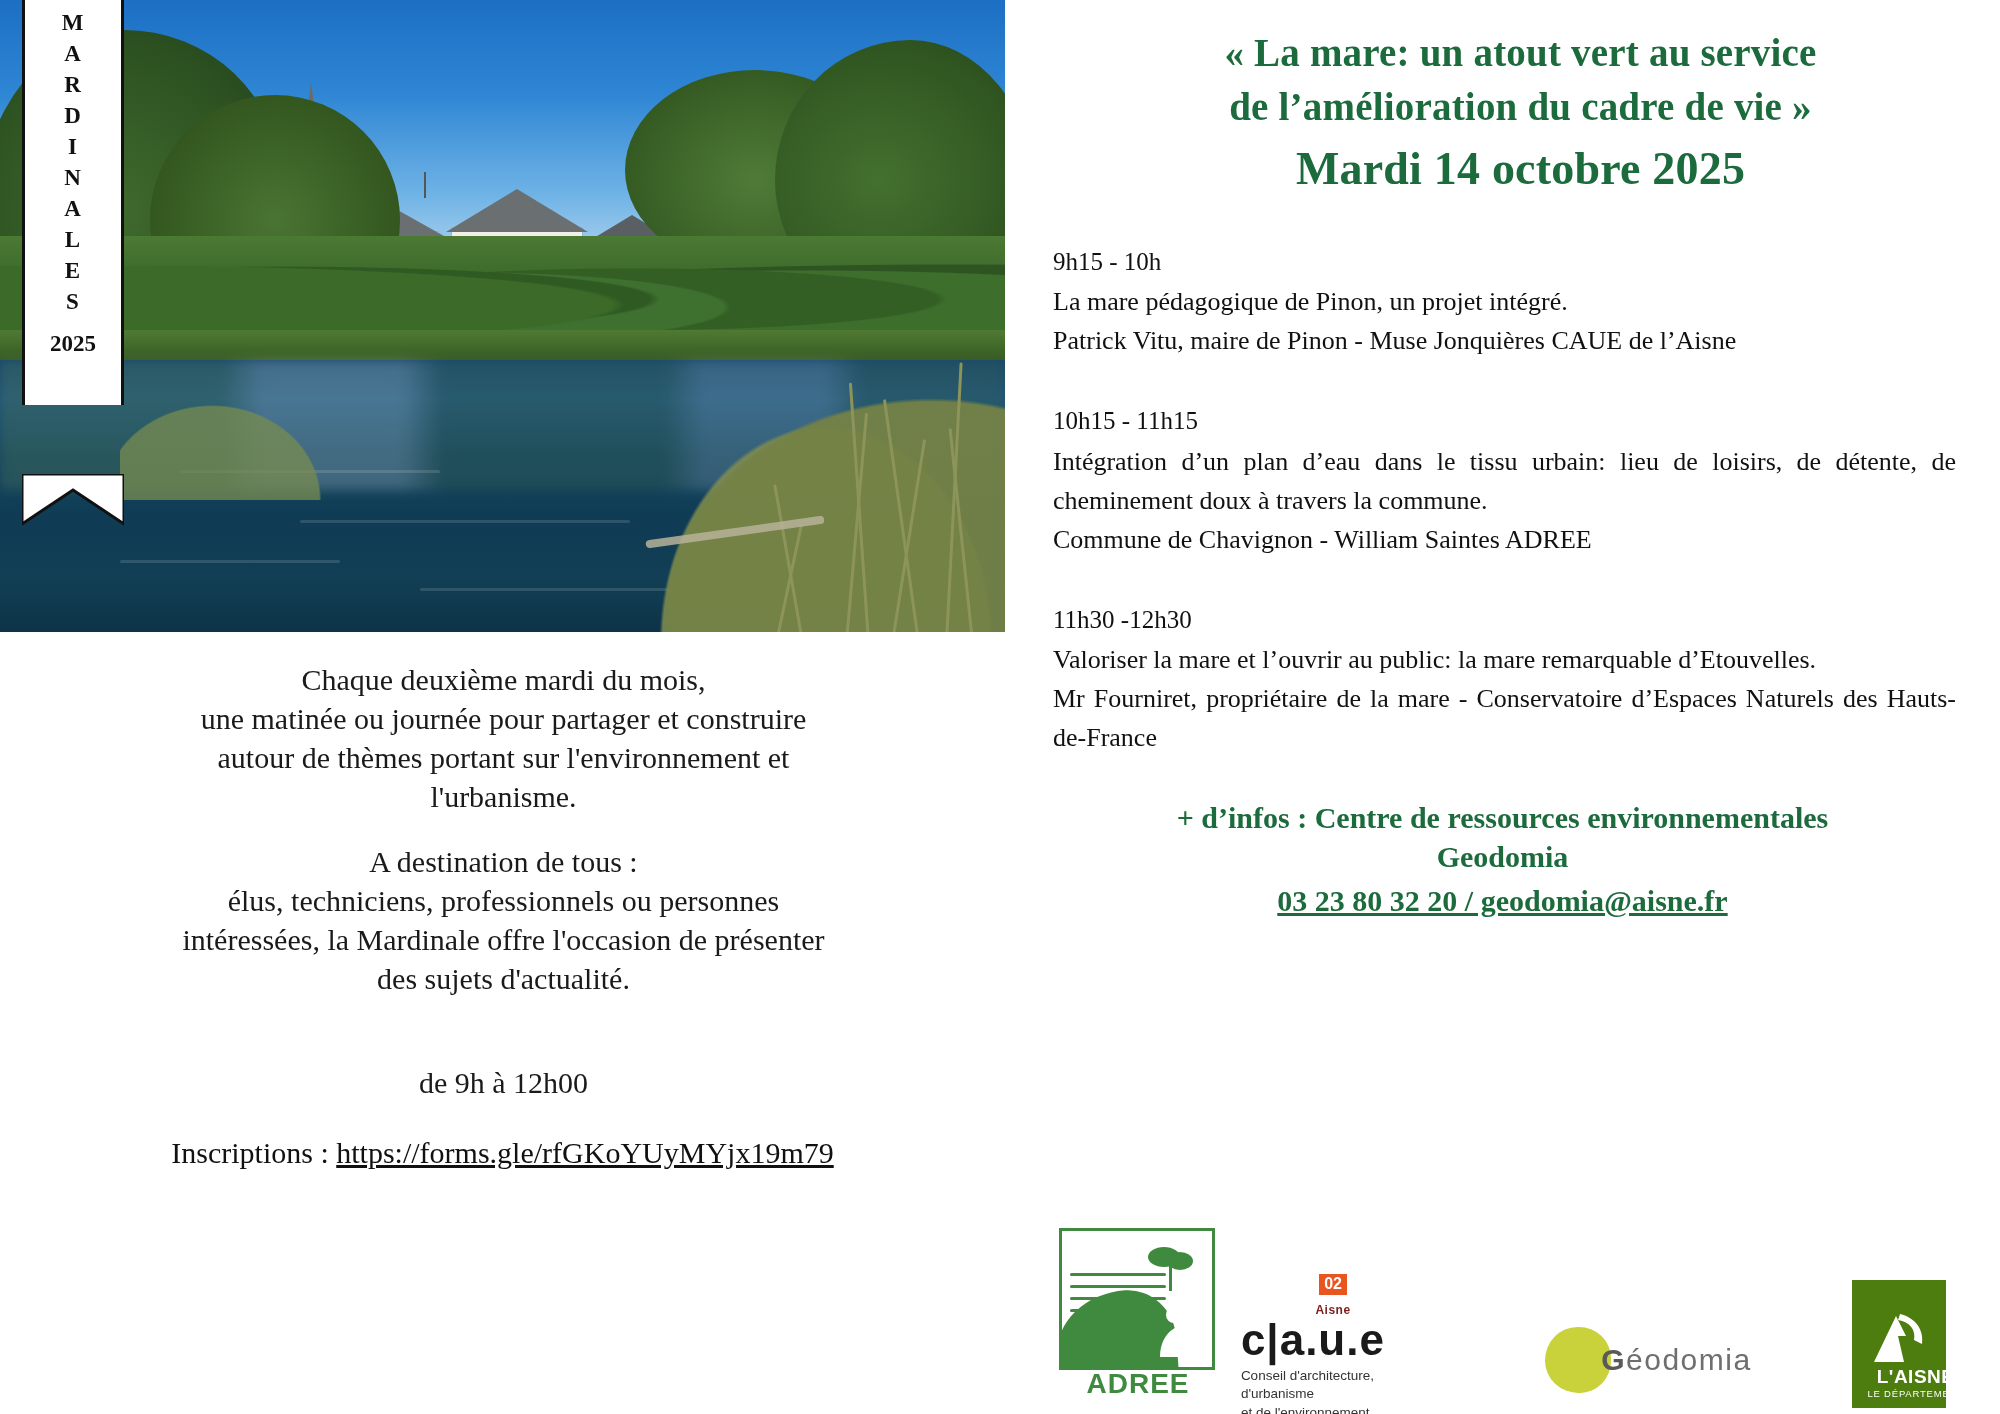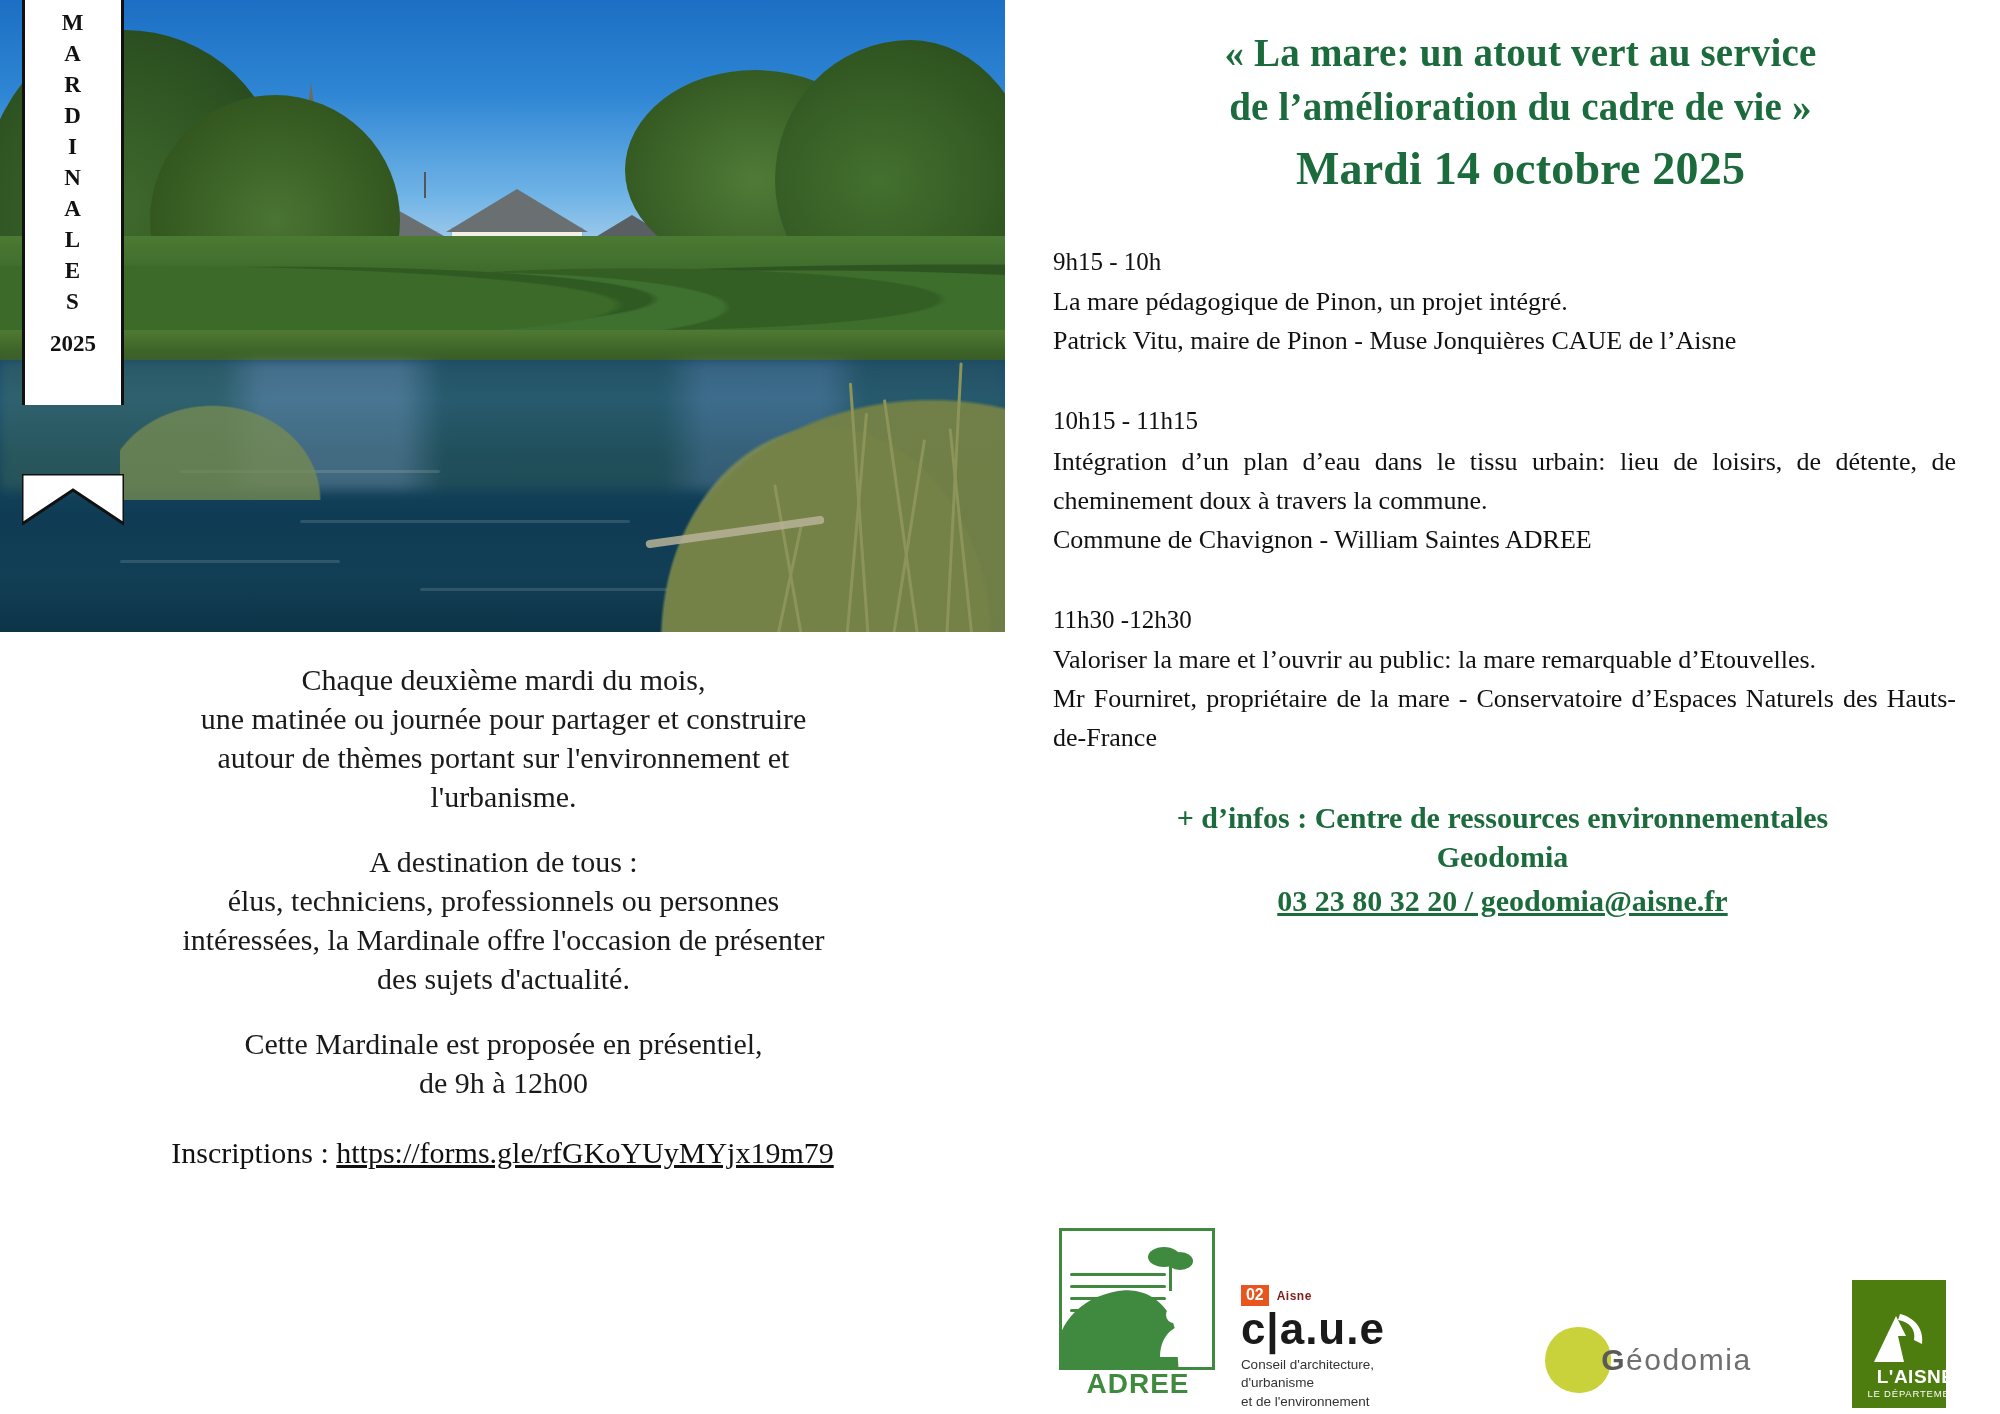--- a/index.html
+++ b/index.html
@@ -363,21 +363,21 @@
     letter-spacing: 1px;
   }
 
   
   .logo-caue {
     width: 250px; height: 120px;
     position: relative;
     margin-left: 58px;
   }
   .caue-top {
-    display: flex; align-items: center; gap: 8px;
+    display: flex; align-items: center; gap: 8px; flex-direction: column;
   }
   .caue-02 {
     background: #e8551f;
     color: #ffffff;
     font-family: "Liberation Sans", sans-serif;
     font-weight: bold;
     font-size: 16px;
     padding: 2px 5px 3px 5px;
     line-height: 1;
   }
@@ -552,21 +552,21 @@
         <span>autour de thèmes portant sur l'environnement et</span><br>
         <span>l'urbanisme.</span>
       </p>
       <p>
         <span>A destination de tous :</span><br>
         <span>élus, techniciens, professionnels ou personnes</span><br>
         <span>intéressées, la Mardinale offre l'occasion de présenter</span><br>
         <span>des sujets d'actualité.</span>
       </p>
       <p class="tight">
-        <span>Cette Mardinale est proposée en présentiel,</span><br>
+        <br>
         <span>de 9h à 12h00</span>
       </p>
     </div>
 
     <div class="inscriptions">
       <span>Inscriptions : </span><a href="#">https://forms.gle/rfGKoYUyMYjx19m79</a>
     </div>
   </div>
 
   <div class="right-col">

